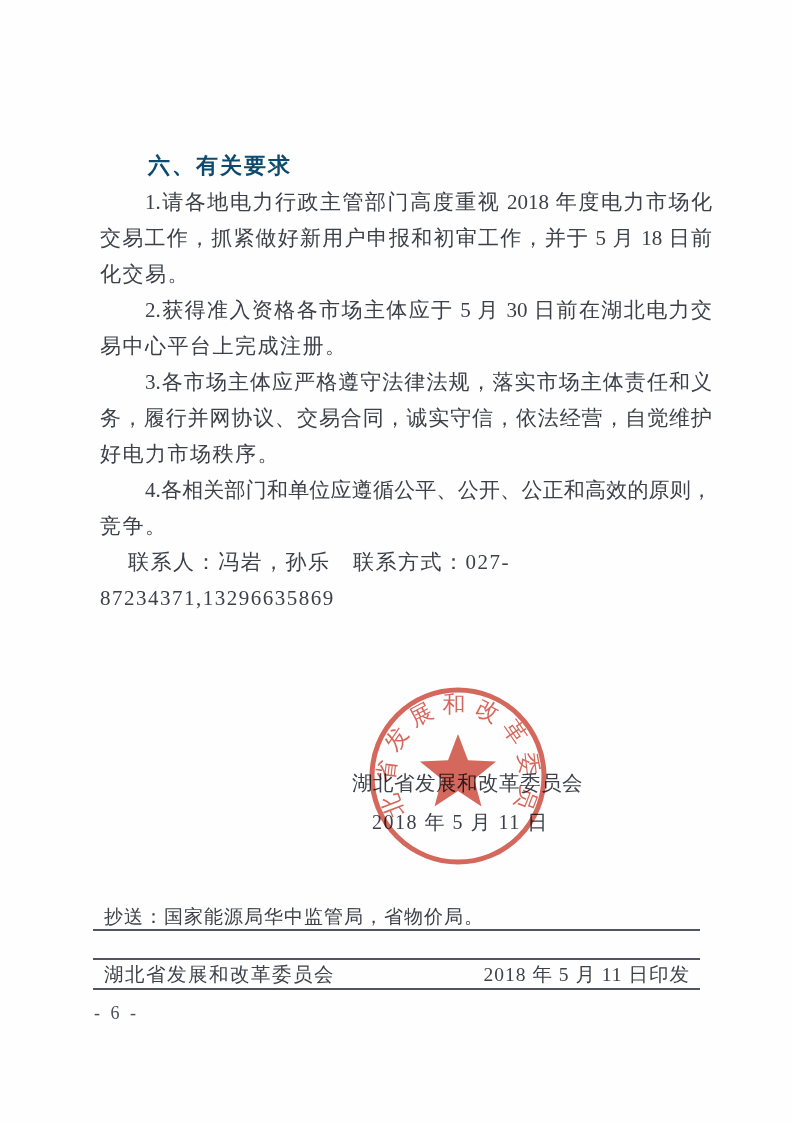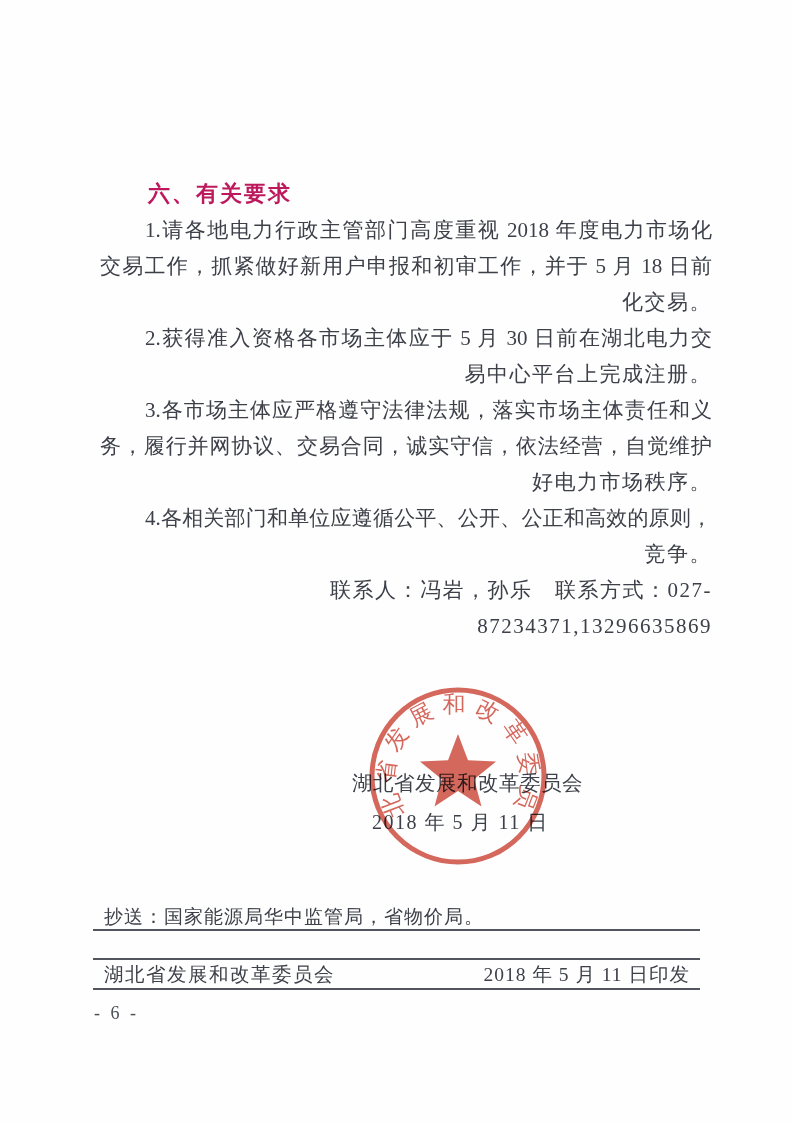--- a/index.html
+++ b/index.html
@@ -16,39 +16,37 @@
     position: absolute;
     left: 100px;
     top: 148px;
     width: 612px;
   }
   .line {
     height: 36px;
     line-height: 36px;
     font-size: 21px;
     letter-spacing: 1.5px;
-    text-align: right;
   }
   .line.j {
     letter-spacing: 0;
     text-align: justify;
     text-align-last: justify;
   }
   .line.ind  { text-indent: 45px; }
   .line.ind2 { text-indent: 28px; }
   .heading {
     height: 36px;
     line-height: 36px;
     font-family: "Liberation Sans", "DejaVu Sans", sans-serif;
     font-weight: 700;
     font-size: 22px;
     letter-spacing: 2px;
     padding-left: 48px;
-    color: #be185d;
-    margin-top: 28px;
+    color: #0c4a6e;
   }
   .sig-org {
     position: absolute;
     top: 769px;
     left: 352px;
     font-size: 20.5px;
     letter-spacing: 0.5px;
     white-space: nowrap;
   }
   .sig-date {

